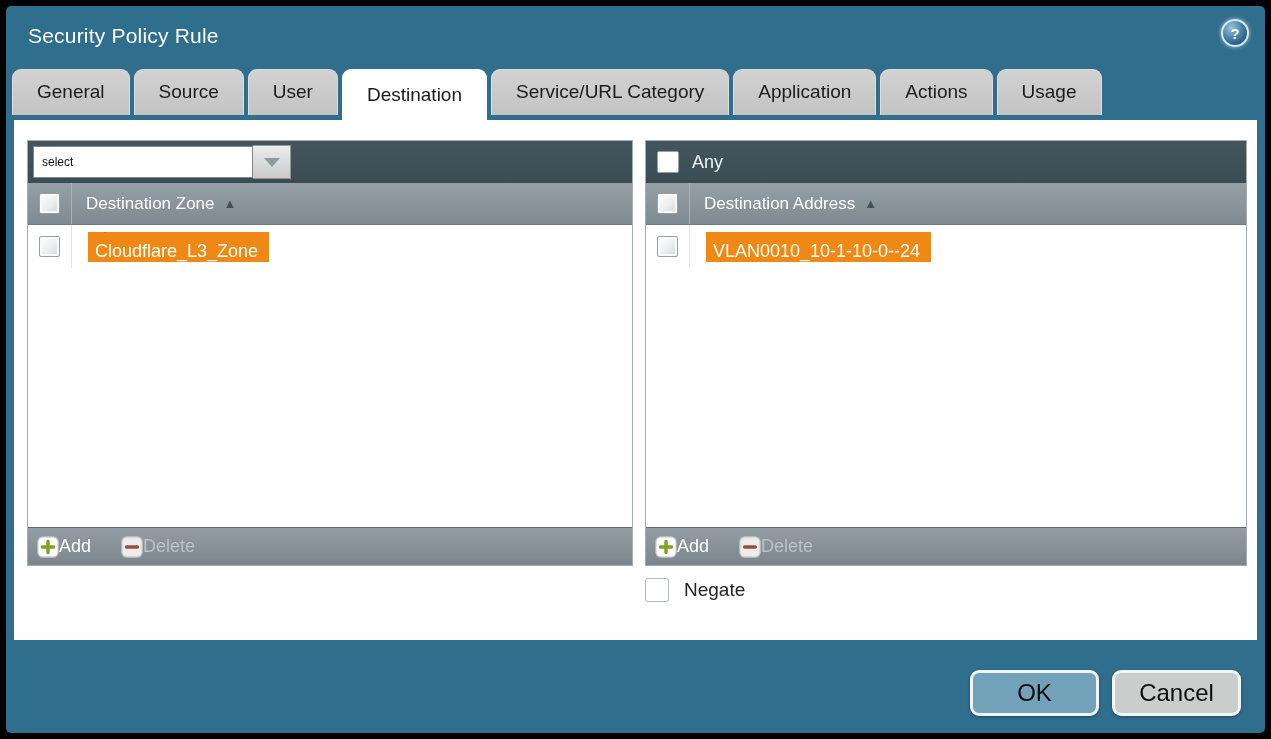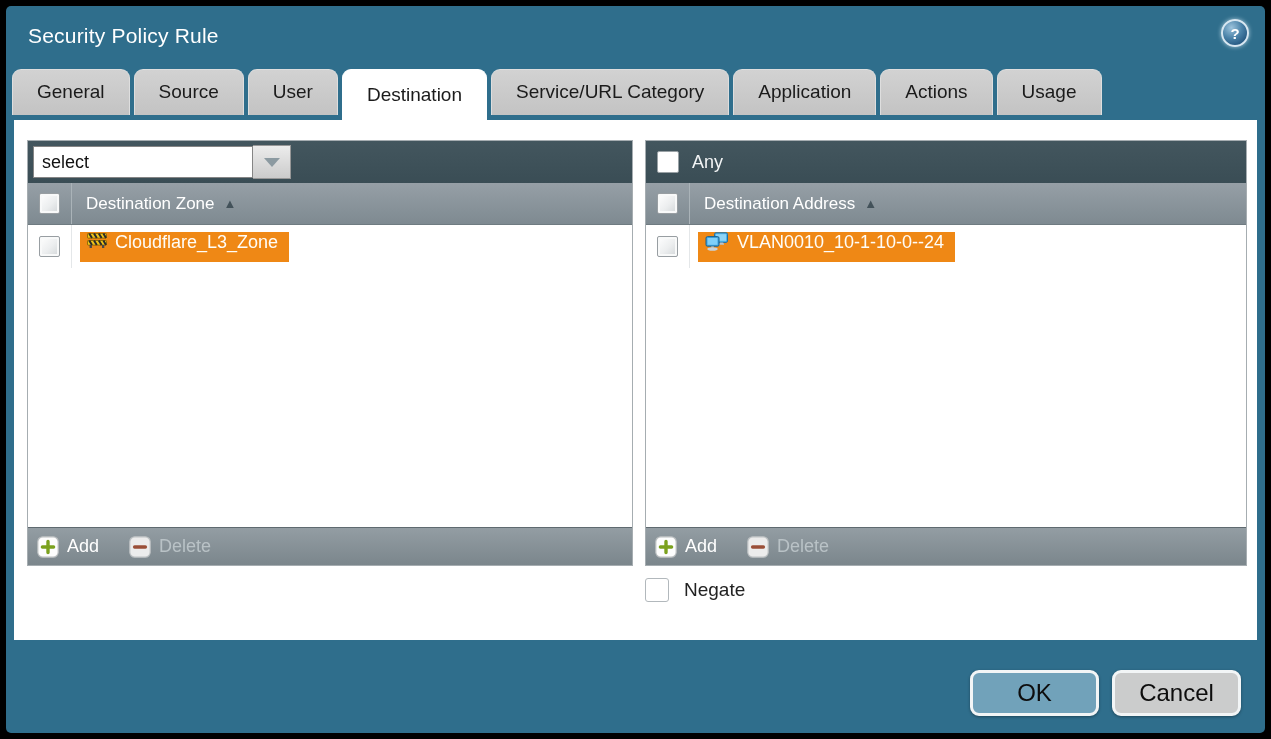--- a/index.html
+++ b/index.html
@@ -29,21 +29,21 @@
   
   .content { position:absolute; left:8px; right:8px; top:114px; height:520px; background:#fff; z-index:2; }
 
   .panel { position:absolute; top:20px; height:426px; border:1px solid #a6adb1;
            display:flex; flex-direction:column; background:#fff; }
   .panel.left  { left:13px;  width:606px; }
   .panel.right { left:631px; width:602px; }
 
   .panel-topbar { height:42px; background:linear-gradient(#43565e,#3a4d55); flex:0 0 auto;
                   display:flex; align-items:center; padding:0 5px; }
-  .filter-input { width:220px; height:32px; border:1px solid #858585; font-size:18px; padding:0 8px;
+  .filter-input { width:220px; height:32px; border:1px solid #858585; font-size:12px; padding:0 8px;
                   font-family:"Liberation Sans", sans-serif; color:#111; }
   .dropdown-btn { width:38px; height:34px; background:linear-gradient(#ececec,#cbcbcb);
                   border:1px solid #979797; border-left:none; display:flex; align-items:center;
                   justify-content:center; cursor:pointer; }
   .dd-triangle { width:0; height:0; border-left:8px solid transparent; border-right:8px solid transparent;
                  border-top:9px solid #8c9aa1; }
 
   .any-wrap { display:flex; align-items:center; gap:13px; padding-left:6px; }
   .cb-plain { width:22px; height:22px; background:#fff; border:1px solid #99a1a5; border-radius:2px; cursor:pointer; }
   .any-label { color:#f2f4f5; font-size:18px; }
@@ -58,25 +58,25 @@
 
   .cb-bevel { width:21px; height:21px; border:1px solid #989ea2; border-radius:2px; cursor:pointer;
               background:linear-gradient(135deg,#ffffff 0%,#eceeef 55%,#d2d6d8 100%);
               box-shadow:inset 0 0 0 2px #f8f9f9; }
 
   .panel-body { flex:1 1 auto; background:#fff; overflow:hidden; }
   .lrow { height:43px; display:flex; align-items:center; }
   .lrow:nth-child(even) { background:#f2f4f5; }
   .lrow .cb-col { border-right:1px solid #e4e7e9; }
   .chip { display:inline-flex; gap:8px; background:#ef8815; color:#fffdf8;
-          font-size:18px; height:30px; padding:0 11px 0 7px; margin-left:8px; cursor:pointer; }
+          font-size:18px; height:30px; padding:0 11px 0 7px; margin-left:16px; cursor:pointer;flex-direction:column; }
 
   .panel-footer { height:38px; flex:0 0 auto; background:linear-gradient(#939da3,#7b868c);
                   border-top:1px solid #5f6a70; display:flex; align-items:center; padding:0 9px; gap:30px; }
-  .foot-btn { display:flex; align-items:center; gap:8px; cursor:pointer;text-align:right; }
+  .foot-btn { display:flex; align-items:center; cursor:pointer;text-align:right; }
   .foot-btn .lbl { font-size:18px; color:#fff; }
   .foot-btn.disabled .lbl { color:#b9c2c6; }
 
   .negate-row { position:absolute; left:631px; top:458px; display:flex; align-items:center; gap:15px; }
   .negate-cb { width:24px; height:24px; background:#fff; border:1px solid #b2b8bc; border-radius:3px; cursor:pointer; }
   .negate-label { font-size:19px; color:#222; }
 
   
   .footer-actions { position:absolute; right:24px; bottom:17px; display:flex; gap:13px; }
   .btn { min-width:129px; height:46px; border-radius:9px; border:3px solid #f2f5f6;

